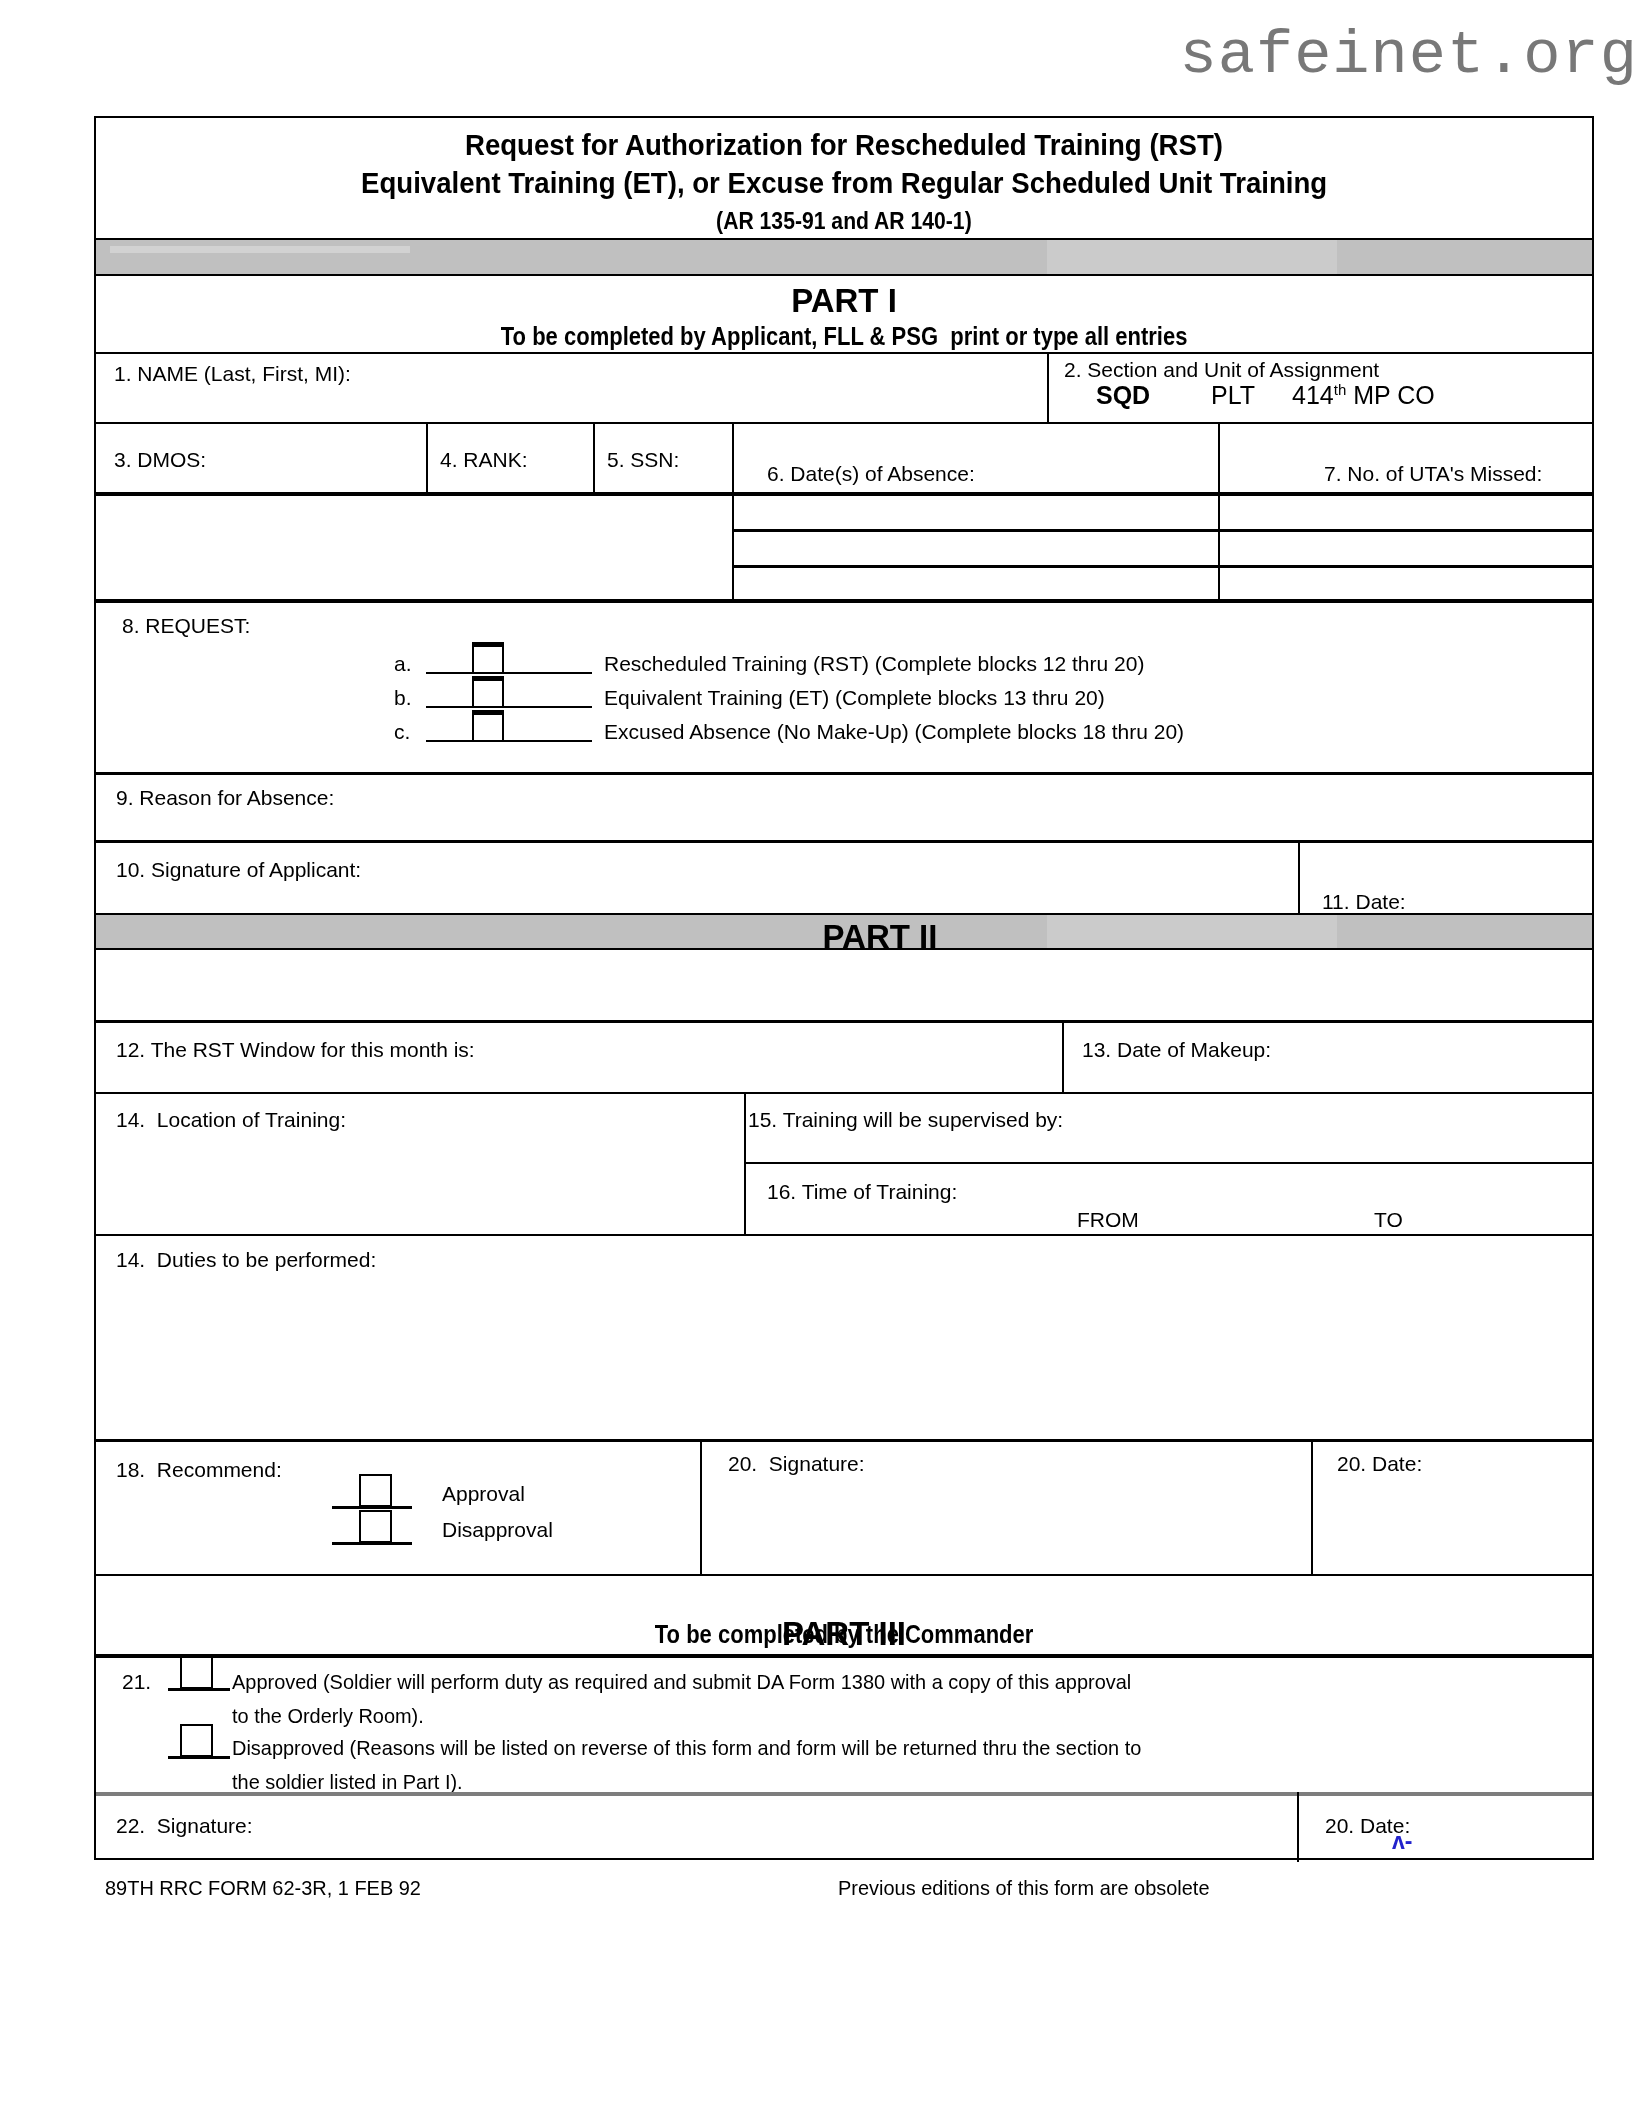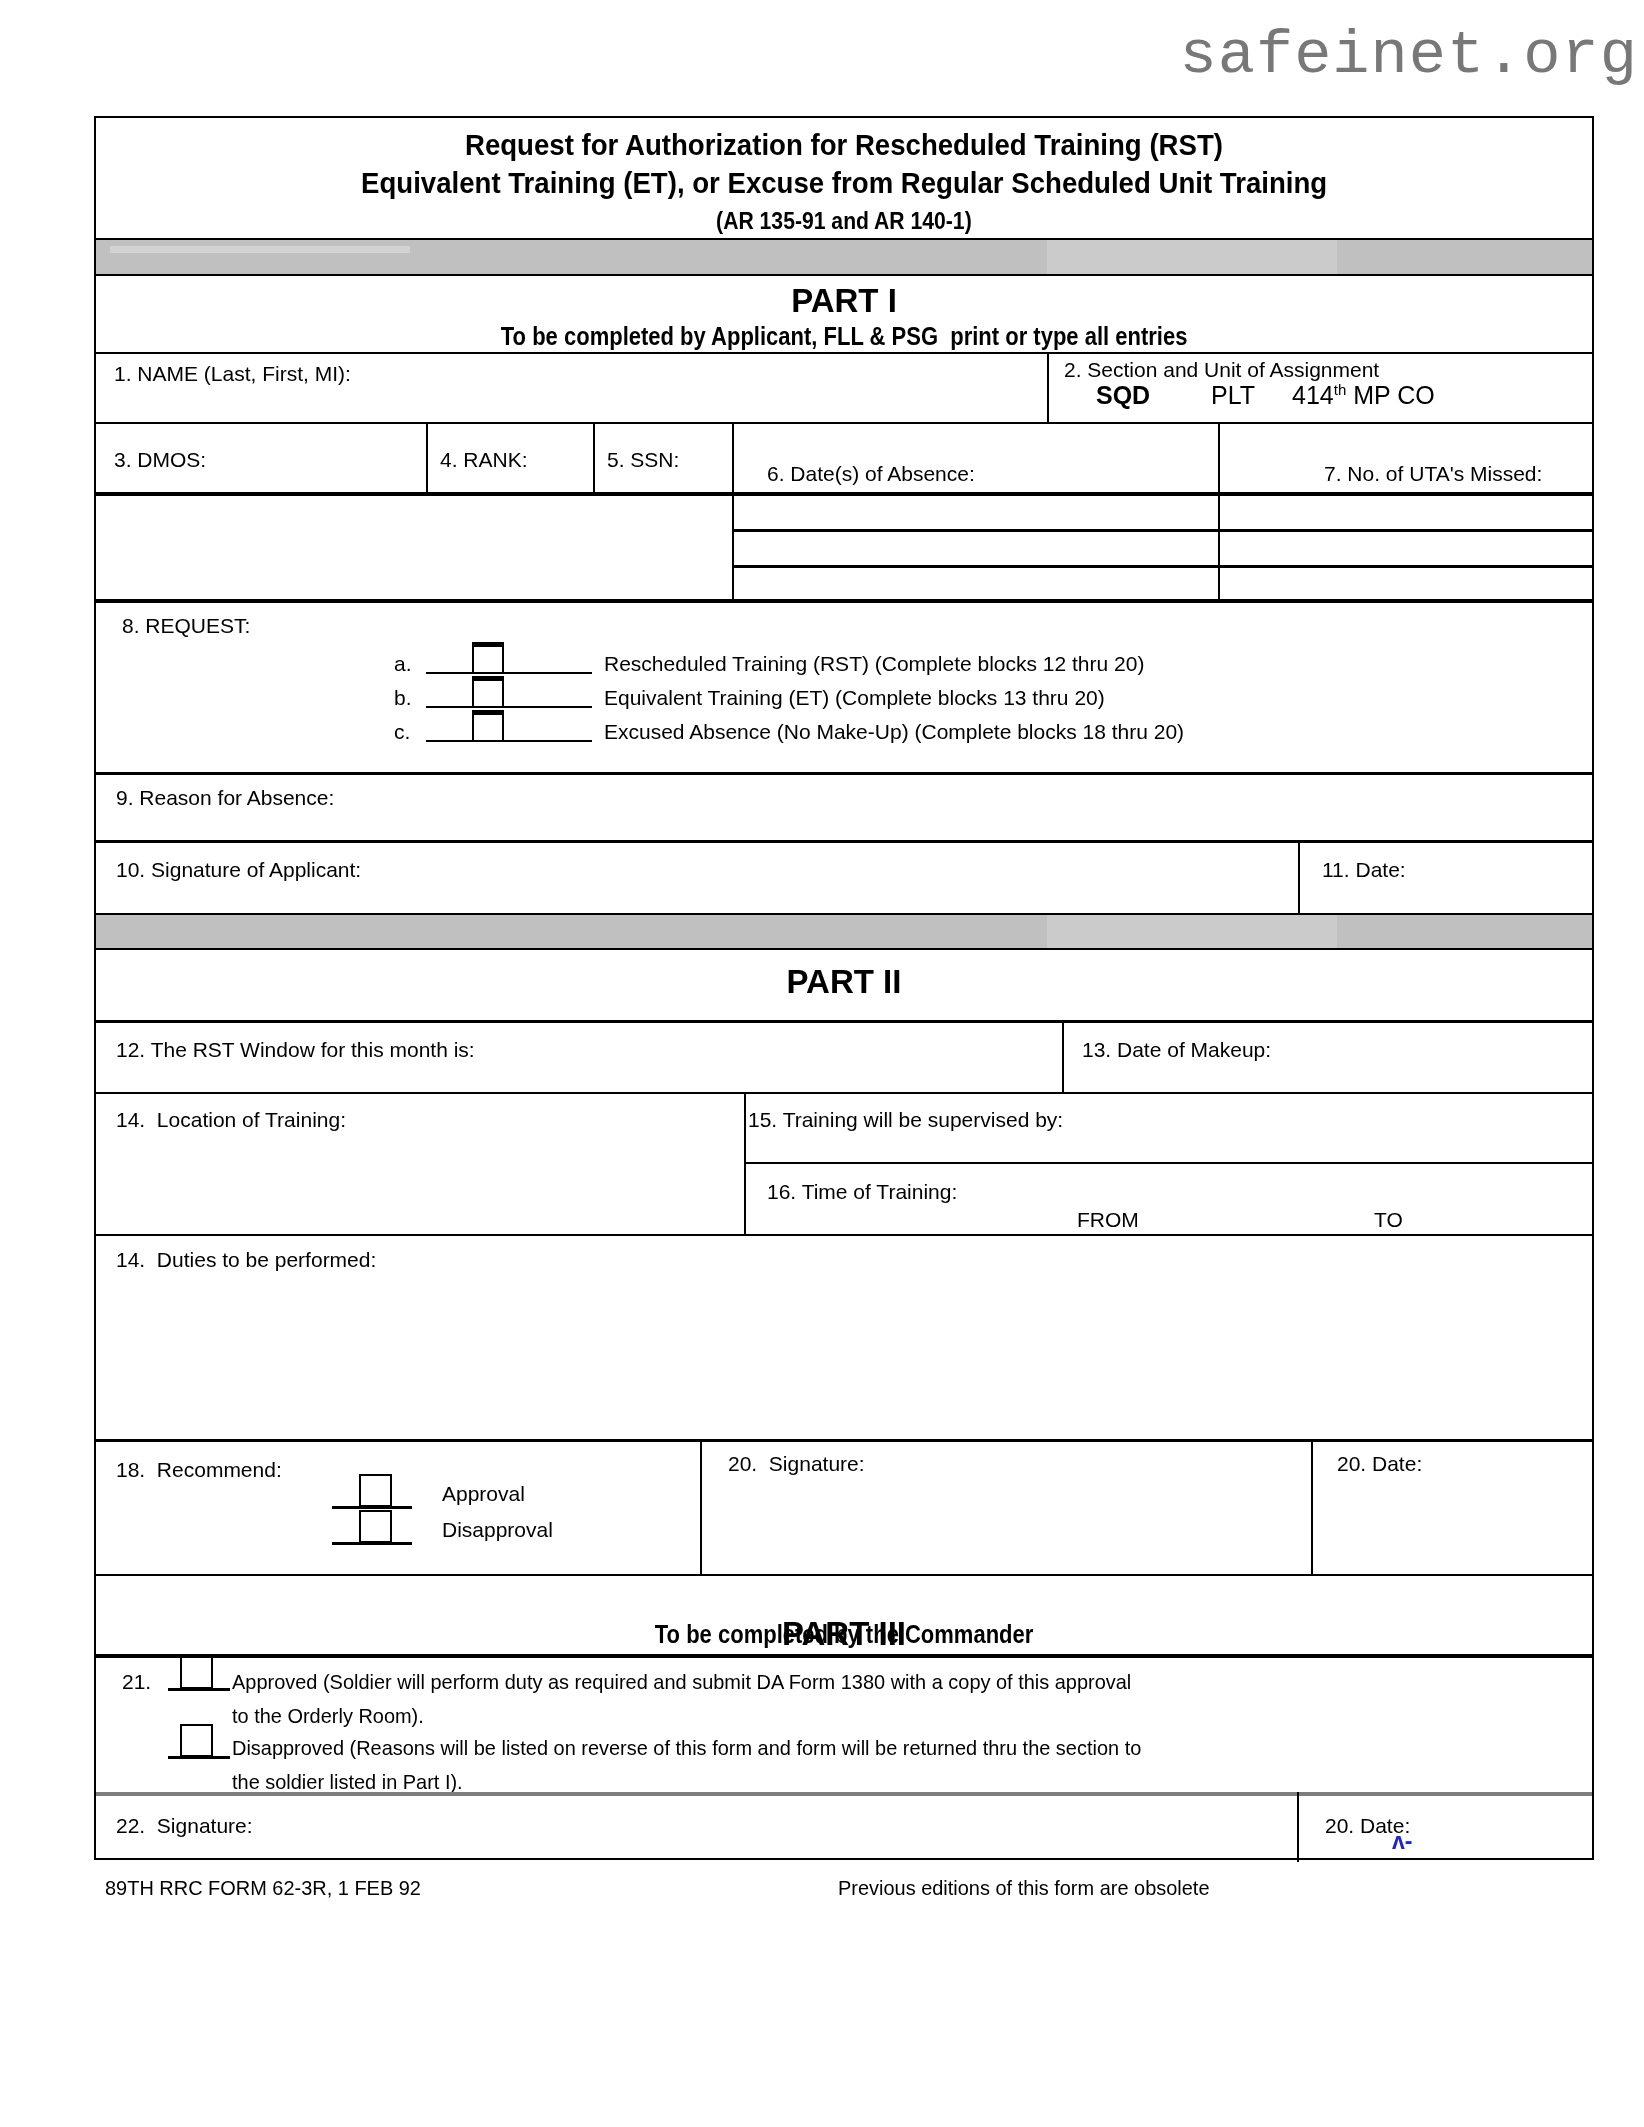--- a/index.html
+++ b/index.html
@@ -114,30 +114,30 @@
 
     <div class="hl" style="top:654px;height:3px;"></div>
 
     <div class="lbl" style="left:20px;top:668px;">9. Reason for Absence:</div>
     <div class="field" style="left:260px;top:660px;width:1230px;height:58px;"></div>
     <div class="hl" style="top:722px;height:3px;"></div>
 
     <div class="lbl" style="left:20px;top:740px;">10. Signature of Applicant:</div>
     <div class="field" style="left:280px;top:730px;width:910px;height:60px;"></div>
     <div class="vl" style="left:1202px;top:722px;height:73px;"></div>
-    <div class="lbl" style="left:1226px;top:740px;">11. Date:</div>
+    <div class="lbl" style="left:1226px;top:772px;">11. Date:</div>
     <div class="field" style="left:1320px;top:730px;width:175px;height:60px;"></div>
 
     <div class="hl" style="top:795px;height:2px;"></div>
     <div class="graybar" style="top:797px;height:33px;">
       <div class="lite"></div>
     </div>
     <div class="hl" style="top:830px;height:2px;"></div>
 
-    <div class="crow" style="top:845px;">
+    <div class="crow" style="top:800px;padding-left:36px;">
       <span class="b" style="font-size:33px;">PART II</span>
     </div>
     <div class="hl" style="top:902px;height:3px;"></div>
 
     <div class="lbl" style="left:20px;top:920px;">12. The RST Window for this month is:</div>
     <div class="field" style="left:400px;top:912px;width:550px;height:55px;"></div>
     <div class="vl" style="left:966px;top:902px;height:72px;"></div>
     <div class="lbl" style="left:986px;top:920px;">13. Date of Makeup:</div>
     <div class="field" style="left:1180px;top:912px;width:310px;height:55px;"></div>
     <div class="hl" style="top:974px;height:2px;"></div>

